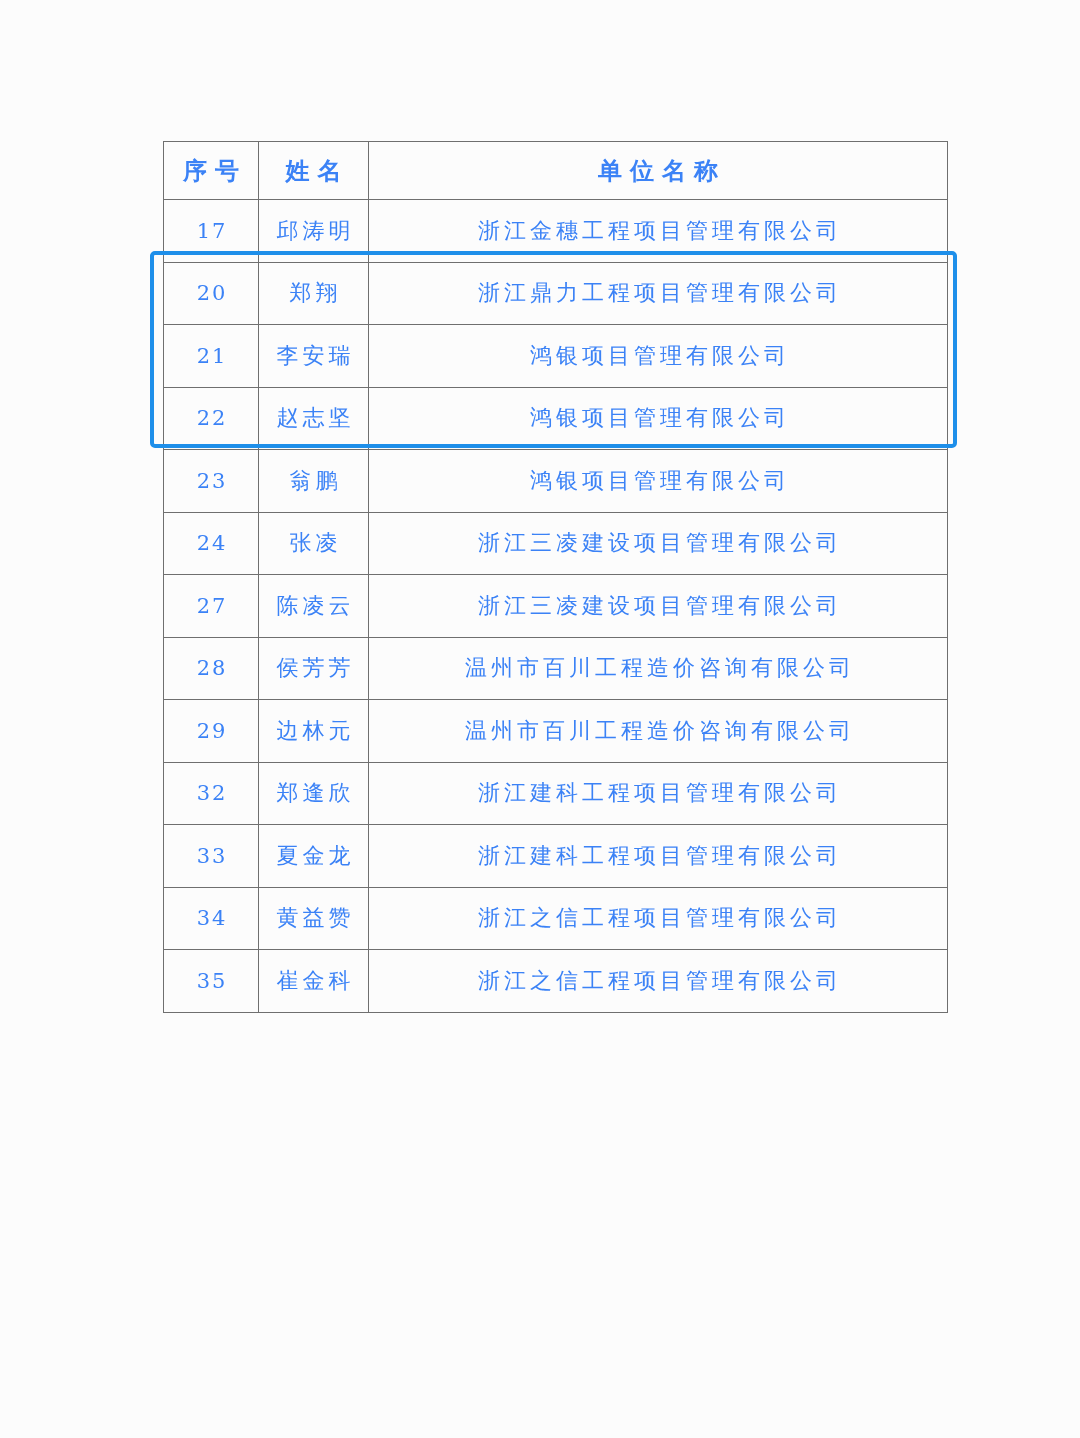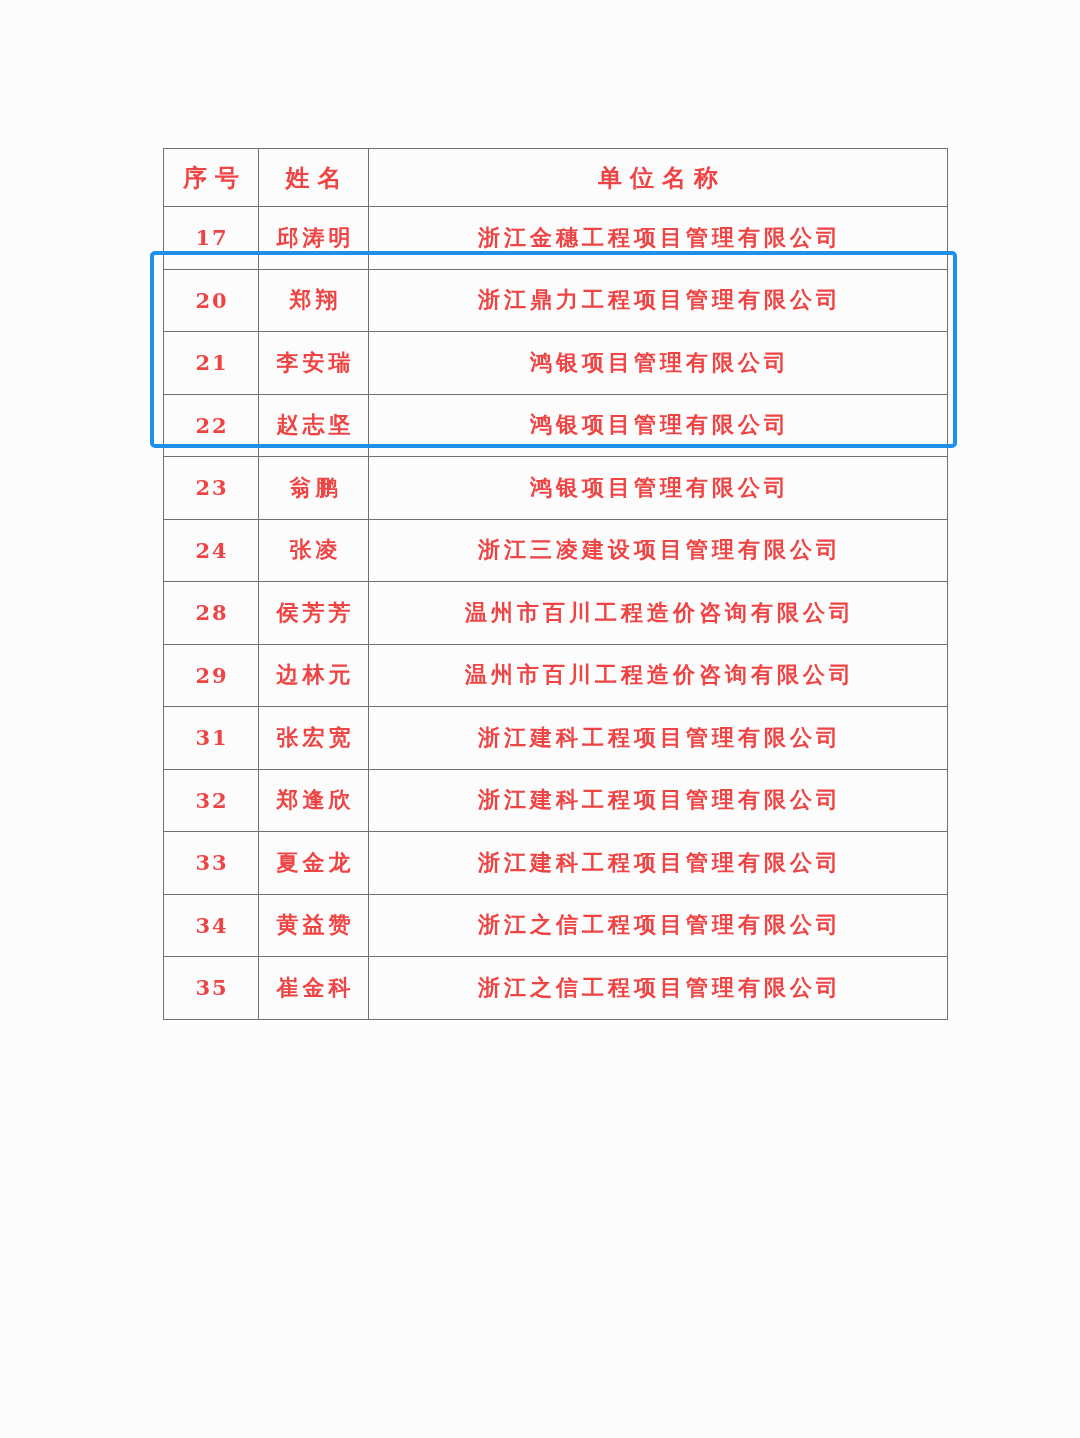--- a/index.html
+++ b/index.html
@@ -15,25 +15,25 @@
     overflow: hidden;
   }
   .page {
     position: absolute;
     inset: 0;
     background: #fcfcfc;
   }
   table.roster {
     position: absolute;
     left: 163px;
-    top: 148px;
+    top: 141px;
     width: 784px;
     border-collapse: collapse;
     table-layout: fixed;
-    color: #ef4444;
+    color: #3b82f6;
   }
   col.c-no { width: 95px; }
   col.c-name { width: 110px; }
   col.c-company { width: 579px; }
   th, td {
     border: 1px solid #6f6f6f;
     text-align: center;
     vertical-align: middle;
     padding: 0;
     overflow: hidden;
@@ -42,21 +42,21 @@
   thead th {
     height: 57px;
     font-size: 24px;
     font-weight: bold;
     letter-spacing: 8px;
     text-indent: 8px; 
   }
   tbody td {
     height: 61.5px;
     font-size: 22px;
-    font-weight: bold;
+    font-weight: normal;
   }
   td.cell-no {
     font-size: 21px;
     letter-spacing: 2px;
     text-indent: 2px;
   }
   td.cell-name, td.cell-company {
     letter-spacing: 4px;
     text-indent: 4px;
   }
@@ -125,39 +125,39 @@
     </tr>
 
     <tr>
       <td class="cell-no">24</td>
       <td class="cell-name">张凌</td>
       <td class="cell-company">浙江三凌建设项目管理有限公司</td>
     </tr>
 
 
 
+    <tr>
+      <td class="cell-no">27</td>
+      <td class="cell-name">陈凌云</td>
+      <td class="cell-company">浙江三凌建设项目管理有限公司</td>
+    </tr>
 
     <tr>
       <td class="cell-no">28</td>
       <td class="cell-name">侯芳芳</td>
       <td class="cell-company">温州市百川工程造价咨询有限公司</td>
     </tr>
 
     <tr>
       <td class="cell-no">29</td>
       <td class="cell-name">边林元</td>
       <td class="cell-company">温州市百川工程造价咨询有限公司</td>
     </tr>
 
 
-    <tr>
-      <td class="cell-no">31</td>
-      <td class="cell-name">张宏宽</td>
-      <td class="cell-company">浙江建科工程项目管理有限公司</td>
-    </tr>
 
     <tr>
       <td class="cell-no">32</td>
       <td class="cell-name">郑逢欣</td>
       <td class="cell-company">浙江建科工程项目管理有限公司</td>
     </tr>
 
     <tr>
       <td class="cell-no">33</td>
       <td class="cell-name">夏金龙</td>

